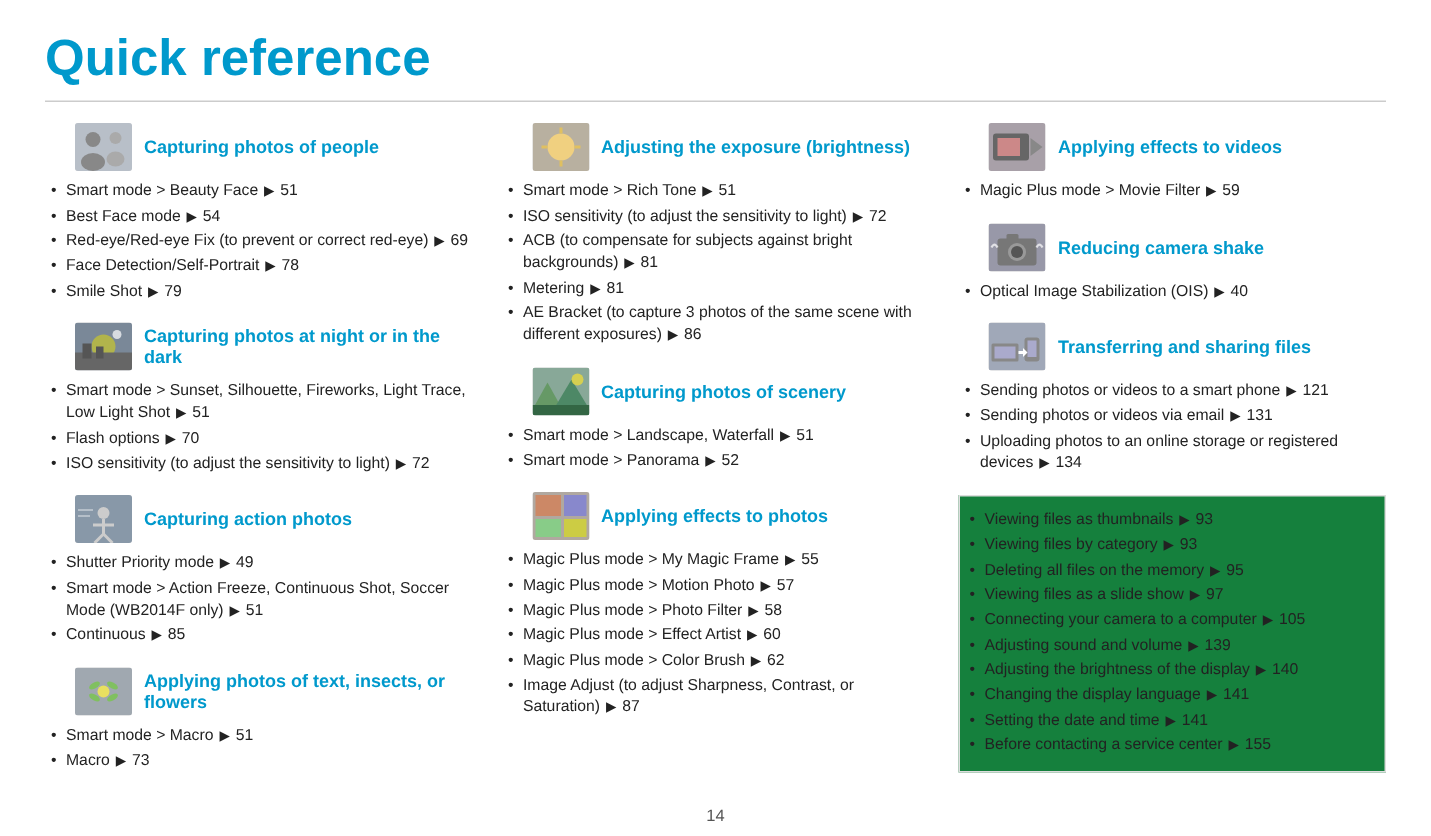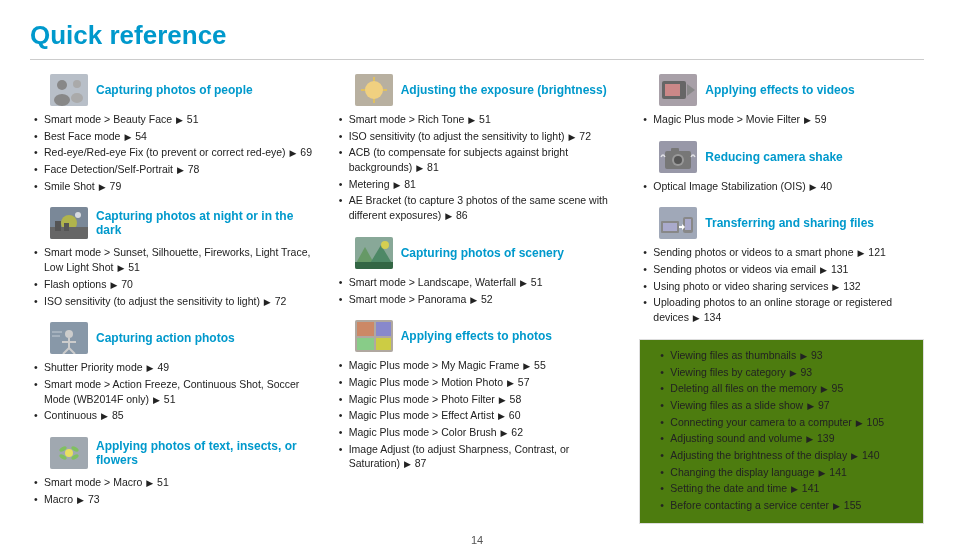--- a/index.html
+++ b/index.html
@@ -7,21 +7,21 @@
       font-family: Arial, sans-serif;
       background: #fff;
       width: 954px;
       min-height: 557px;
       padding: 20px 30px 20px 30px;
       font-size: 11px;
       color: #222;
     }
     h1 {
       color: #0099cc;
-      font-size: 26px;
+      font-size: 34px;
       font-weight: bold;
       margin-bottom: 8px;
     }
     hr.title-divider {
       border: none;
       border-top: 1px solid #ccc;
       margin-bottom: 14px;
     }
     .main-grid {
       display: grid;
@@ -75,23 +75,23 @@
       position: absolute;
       left: 0;
       color: #222;
     }
     .arrow {
       display: inline-block;
       font-size: 9px;
       margin: 0 1px;
     }
     .gray-box {
-      background: #4d7c0f;
+      background: #15803d;
       border: 1px solid #ddd;
-      padding: 8px 16px;
+      padding: 8px 2px;
       margin-top: 4px;
     }
     .gray-box .section-list li {
       font-size: 10.5px;
     }
     .page-footer {
       text-align: center;
       margin-top: 10px;
       font-size: 11px;
       color: #555;
@@ -311,21 +311,20 @@
 
     <line x1="20" y1="20" x2="24" y2="20" stroke="#fff" stroke-width="2"></line>
     <polygon points="23,17 26,20 23,23" fill="#fff"></polygon>
   </svg>
 </div>
           <span class="section-title">Transferring and sharing files</span>
         </div>
         <ul class="section-list">
           <li>Sending photos or videos to a smart phone <span class="arrow">▶</span> 121</li>
           <li>Sending photos or videos via email <span class="arrow">▶</span> 131</li>
-          <li>Using photo or video sharing services <span class="arrow">▶</span> 132</li>
           <li>Uploading photos to an online storage or registered devices <span class="arrow">▶</span> 134</li>
         </ul>
       </div>
       <div class="gray-box">
         <ul class="section-list">
           <li>Viewing files as thumbnails <span class="arrow">▶</span> 93</li>
           <li>Viewing files by category <span class="arrow">▶</span> 93</li>
           <li>Deleting all files on the memory <span class="arrow">▶</span> 95</li>
           <li>Viewing files as a slide show <span class="arrow">▶</span> 97</li>
           <li>Connecting your camera to a computer <span class="arrow">▶</span> 105</li>

